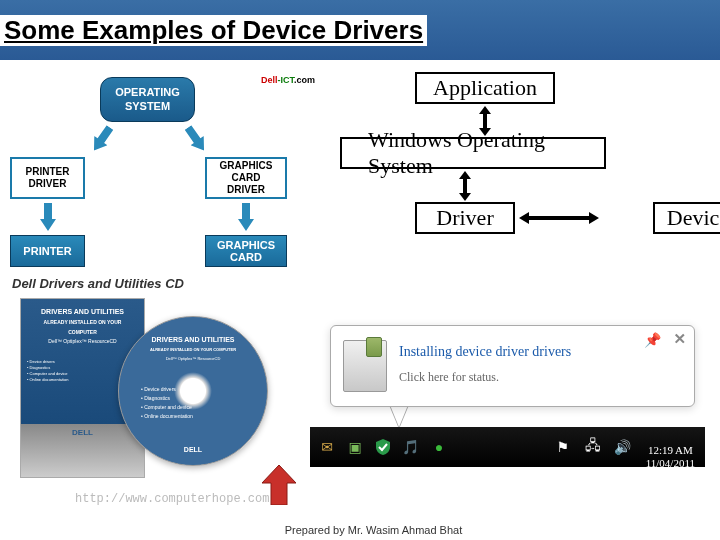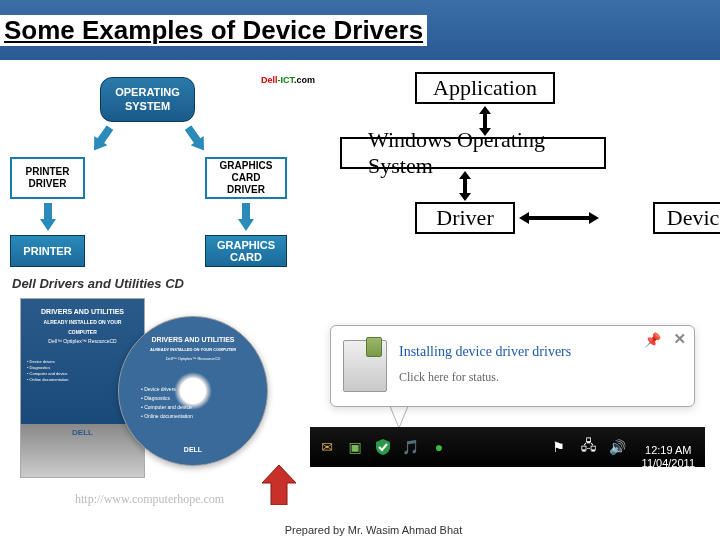--- a/index.html
+++ b/index.html
@@ -246,21 +246,21 @@
     color: #fff;
     font-size: 5px;
     line-height: 1.8;
   }
   .source-url {
     position: absolute;
     left: 75px;
     top: 432px;
     font-size: 12px;
     color: #bbb;
-    font-family: Liberation Serif, serif;
+    font-family: Liberation Mono, monospace;
   }
   
   .tooltip {
     position: absolute;
     left: 330px;
     top: 265px;
     width: 365px;
     height: 82px;
     background: #fff;
     border: 1px solid #aaa;
@@ -365,21 +365,21 @@
     margin-left: auto;
     display: flex;
     align-items: center;
     gap: 8px;
   }
   .clock {
     color: #fff;
     font-size: 11px;
     line-height: 1.2;
     text-align: center;
-    font-family: Liberation Sans, sans-serif;
+    font-family: Liberation Serif, serif;
     padding: 0 4px;
     margin-top: 20px;
   }
   .red-up-arrow {
     position: absolute;
     left: 262px;
     top: 405px;
     width: 34px;
     height: 40px;
   }

